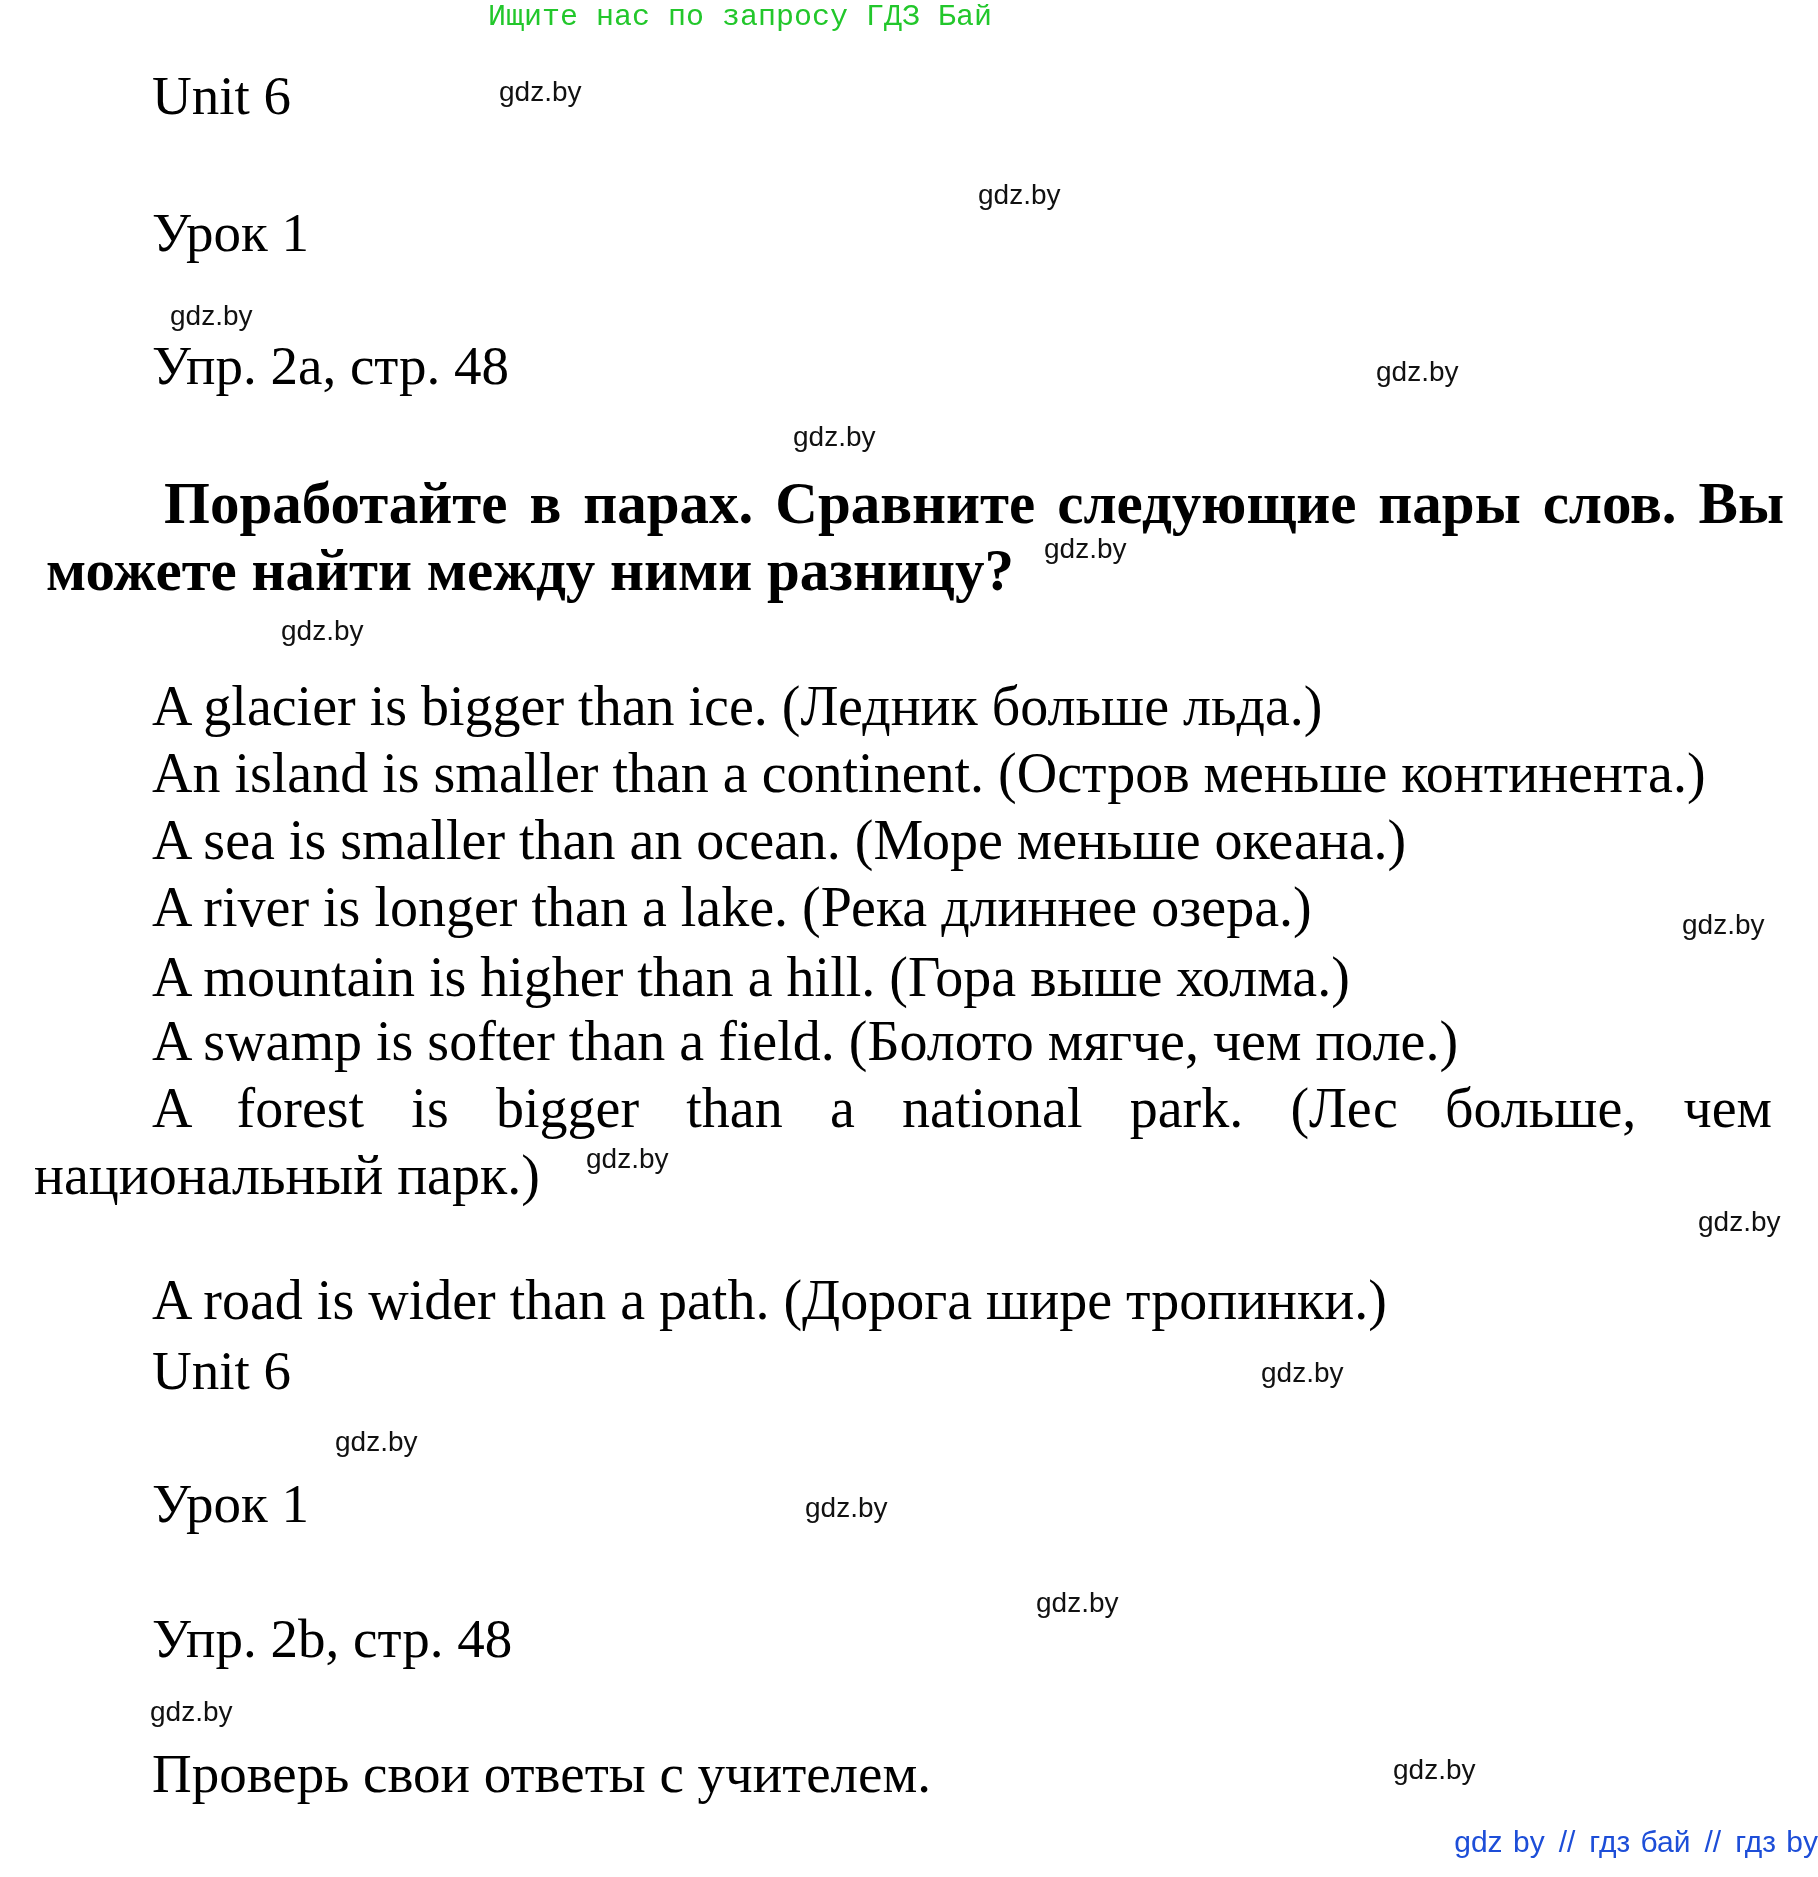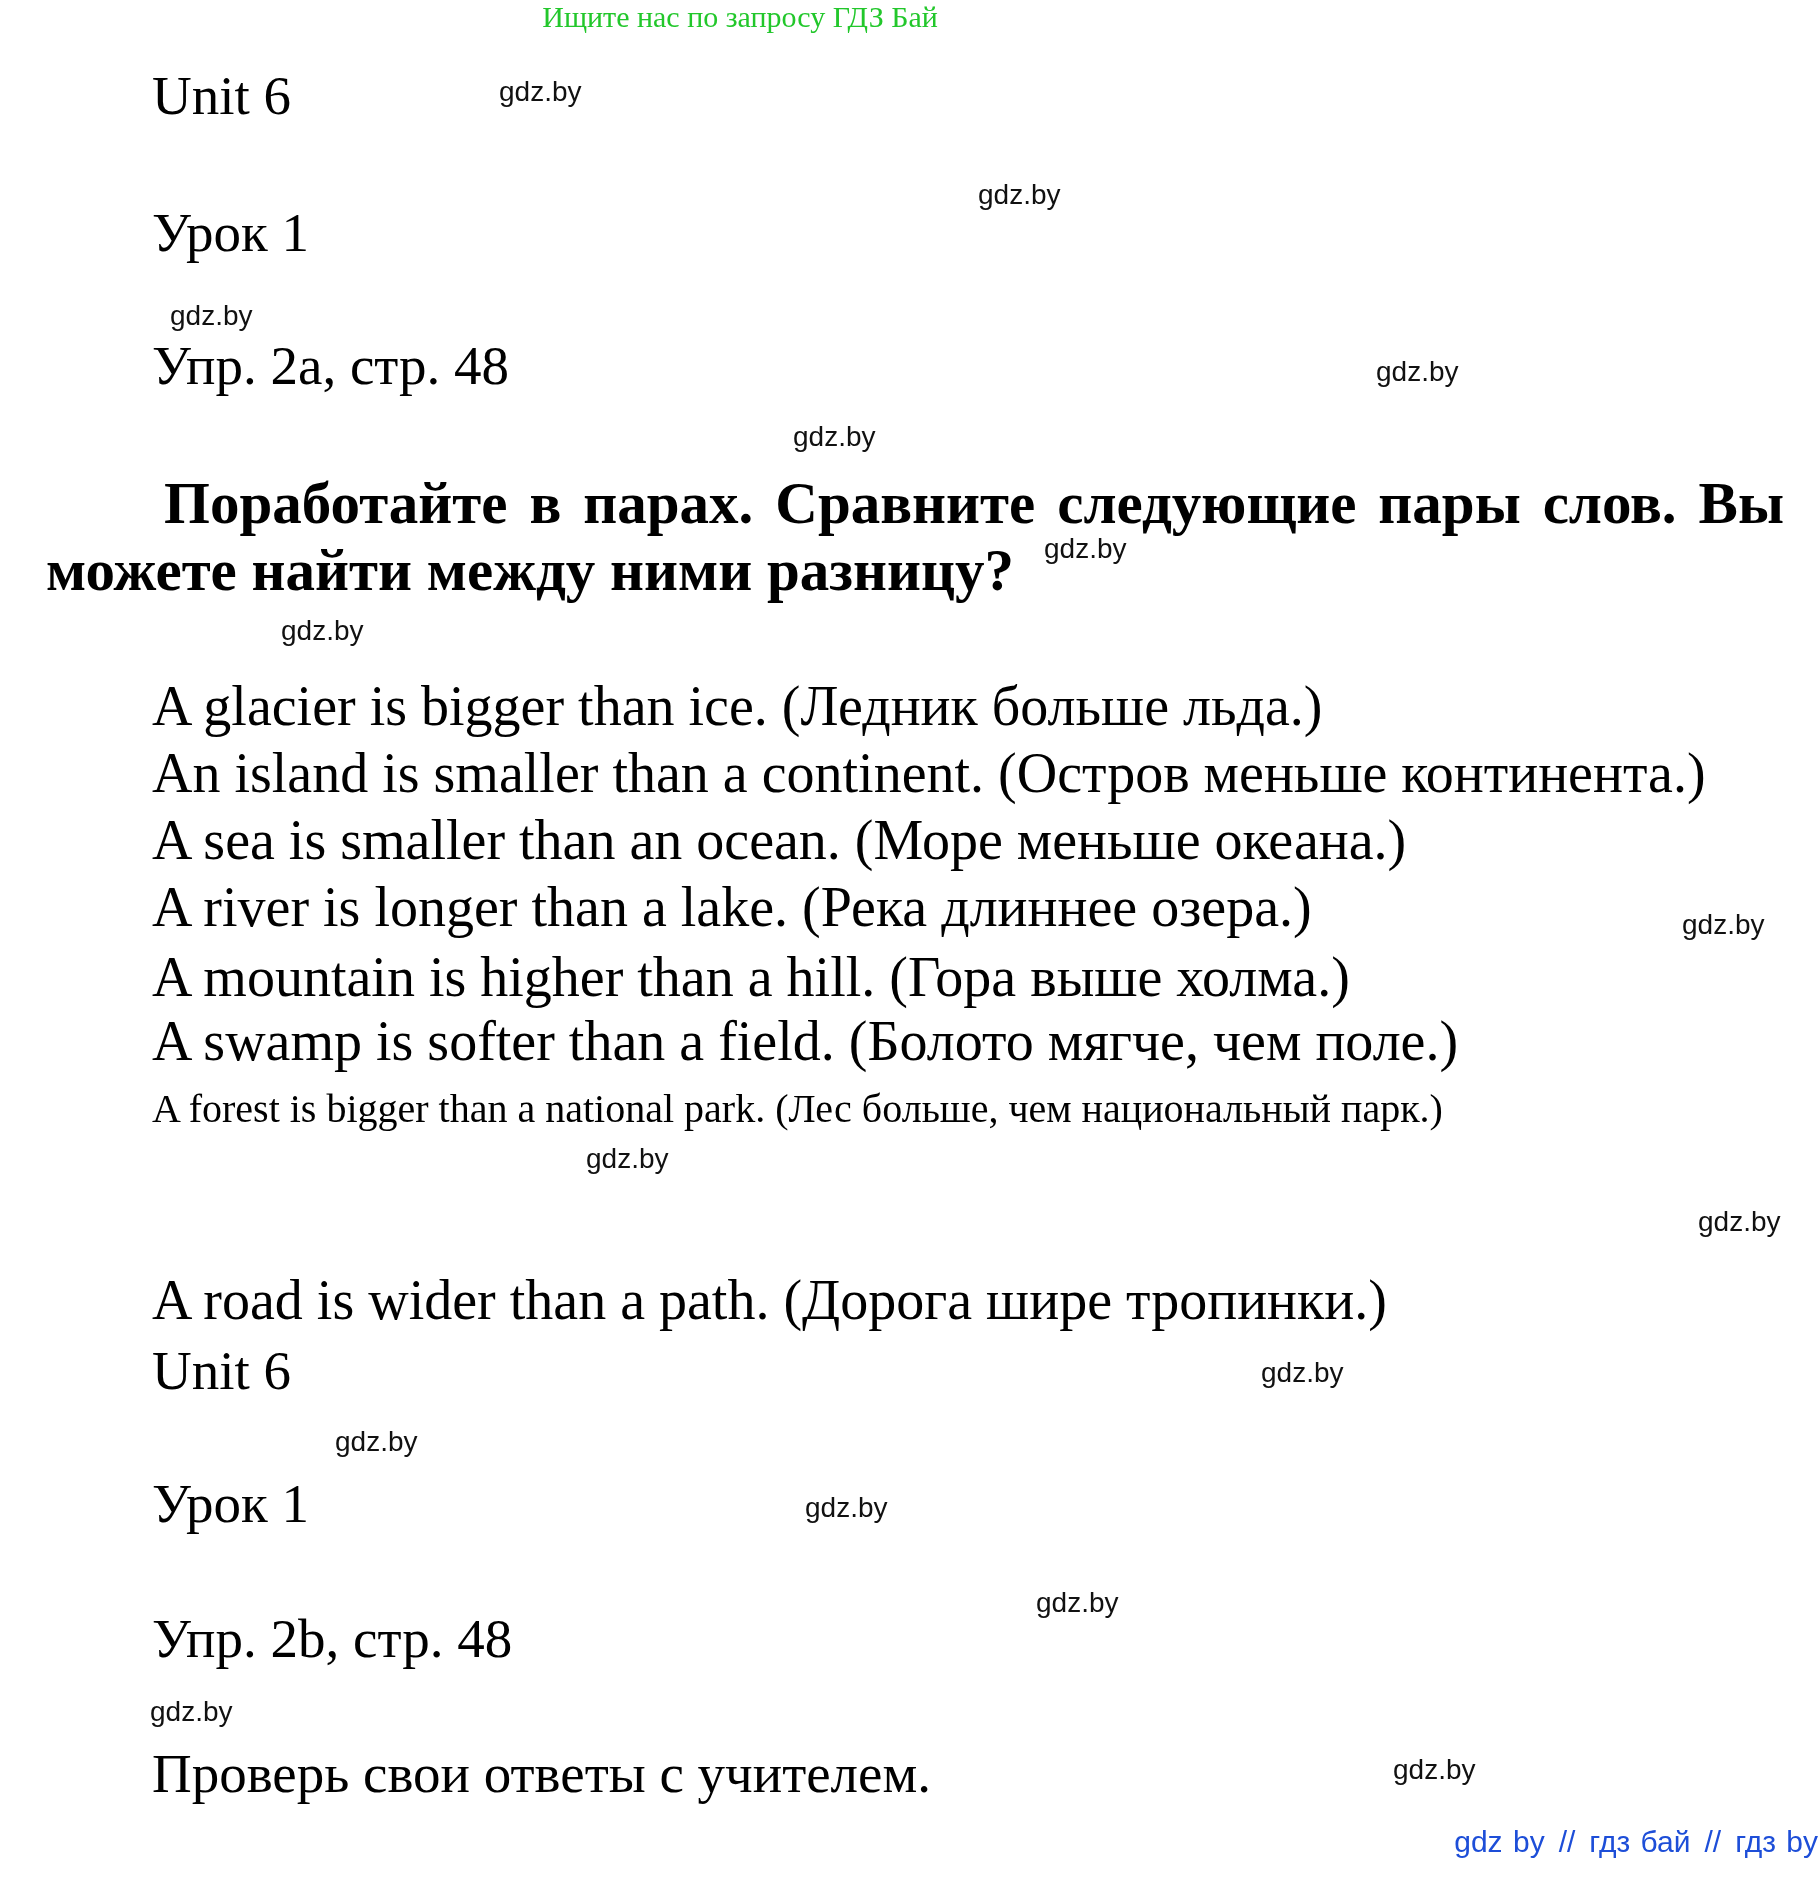--- a/index.html
+++ b/index.html
@@ -17,21 +17,21 @@
       position: absolute;
       white-space: nowrap;
       line-height: 1;
       margin: 0;
     }
     .top-banner {
       left: 0;
       width: 1480px;
       text-align: center;
       top: 2px;
-      font-family: Liberation Serif, serif;
+      font-family: Liberation Mono, monospace;
       font-size: 30px;
       color: #22c72b;
     }
     .footer {
       left: 0;
       width: 1818px;
       text-align: right;
       top: 1827px;
       font-family: "Liberation Sans", sans-serif;
       font-size: 30px;
@@ -69,21 +69,21 @@
       line-height: 67px;
       color: #000000;
       white-space: nowrap;
       margin: 0;
     }
     .body-para {
       position: absolute;
       left: 34px;
       width: 1738px;
       font-family: "Liberation Serif", serif;
-      font-size: 40px;
+      font-size: 56px;
       line-height: 67px;
       color: #000000;
       text-align: justify;
       text-indent: 118px;
       margin: 0;
     }
     .wm {
       position: absolute;
       font-family: "Liberation Sans", sans-serif;
       font-size: 28px;

